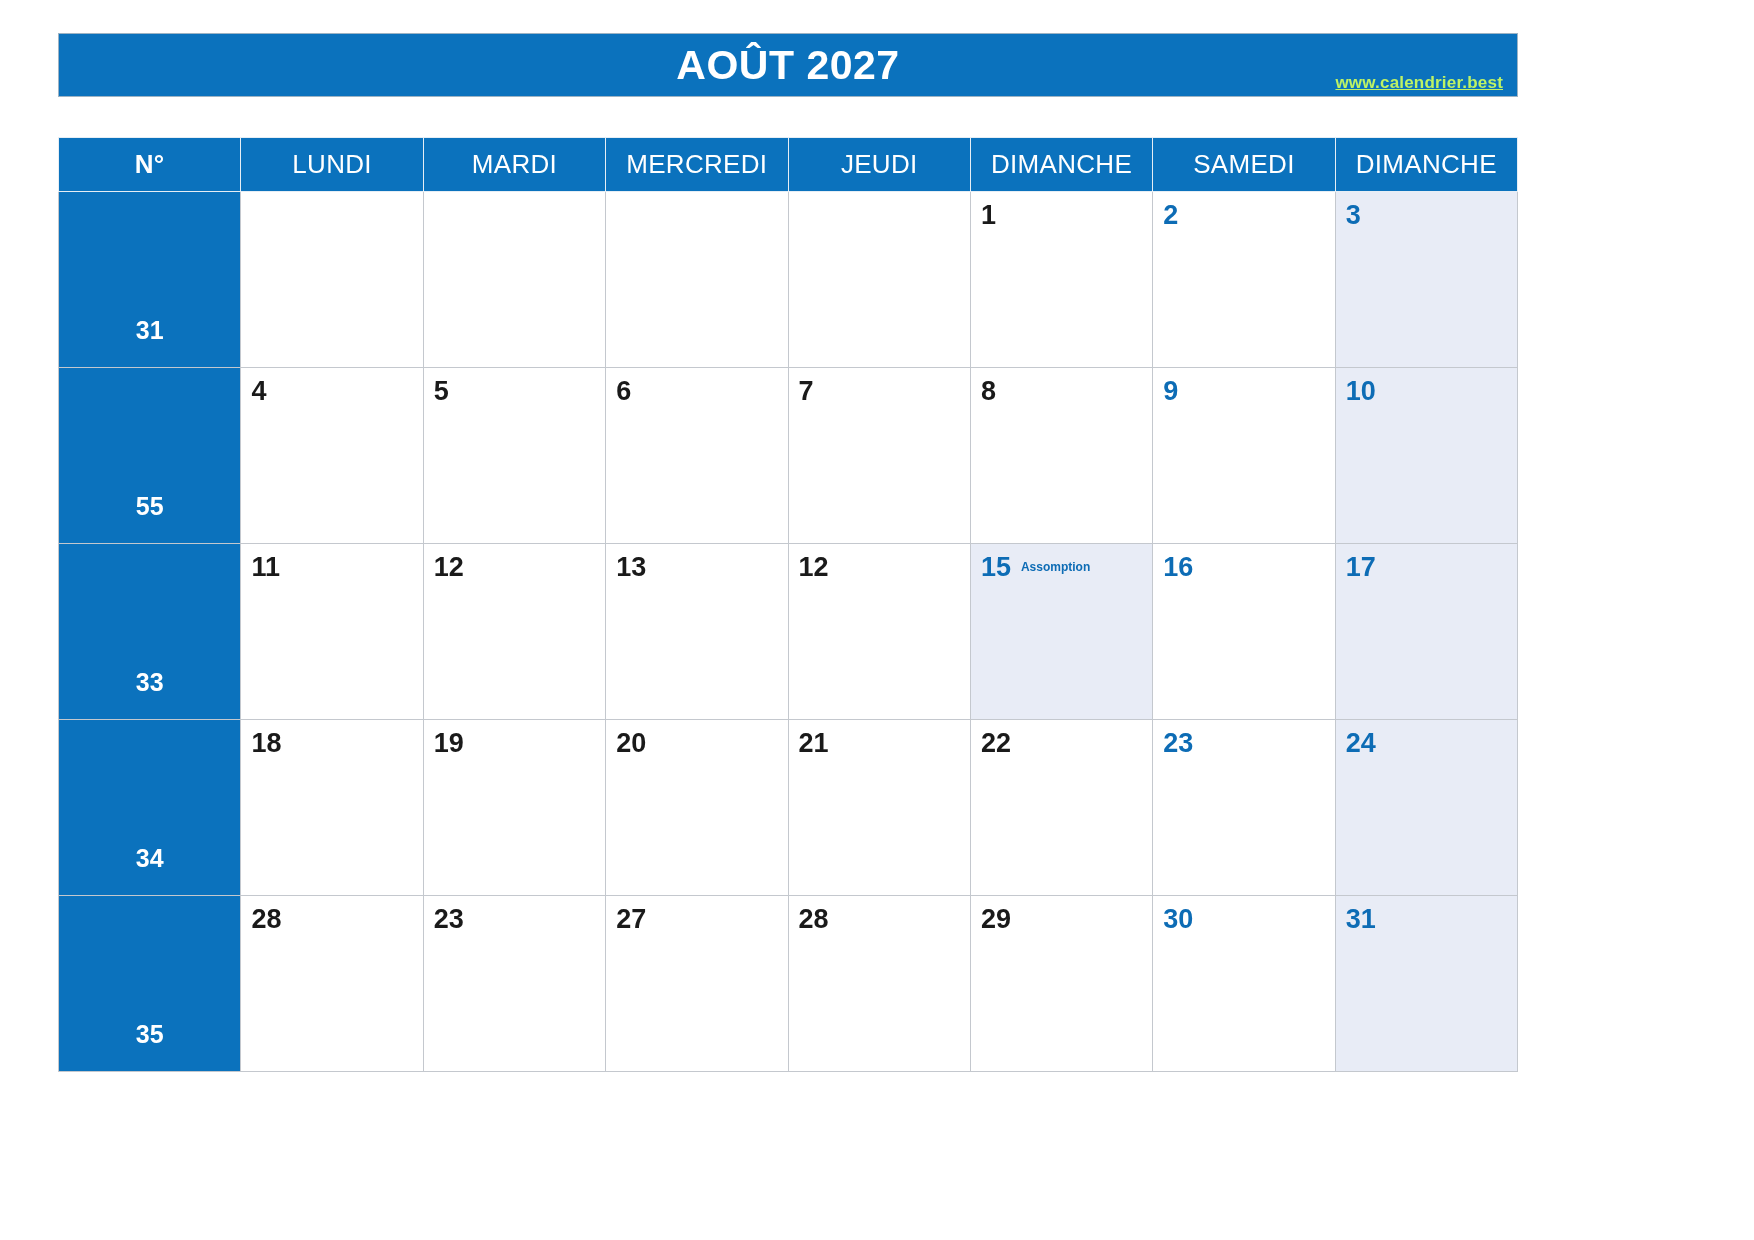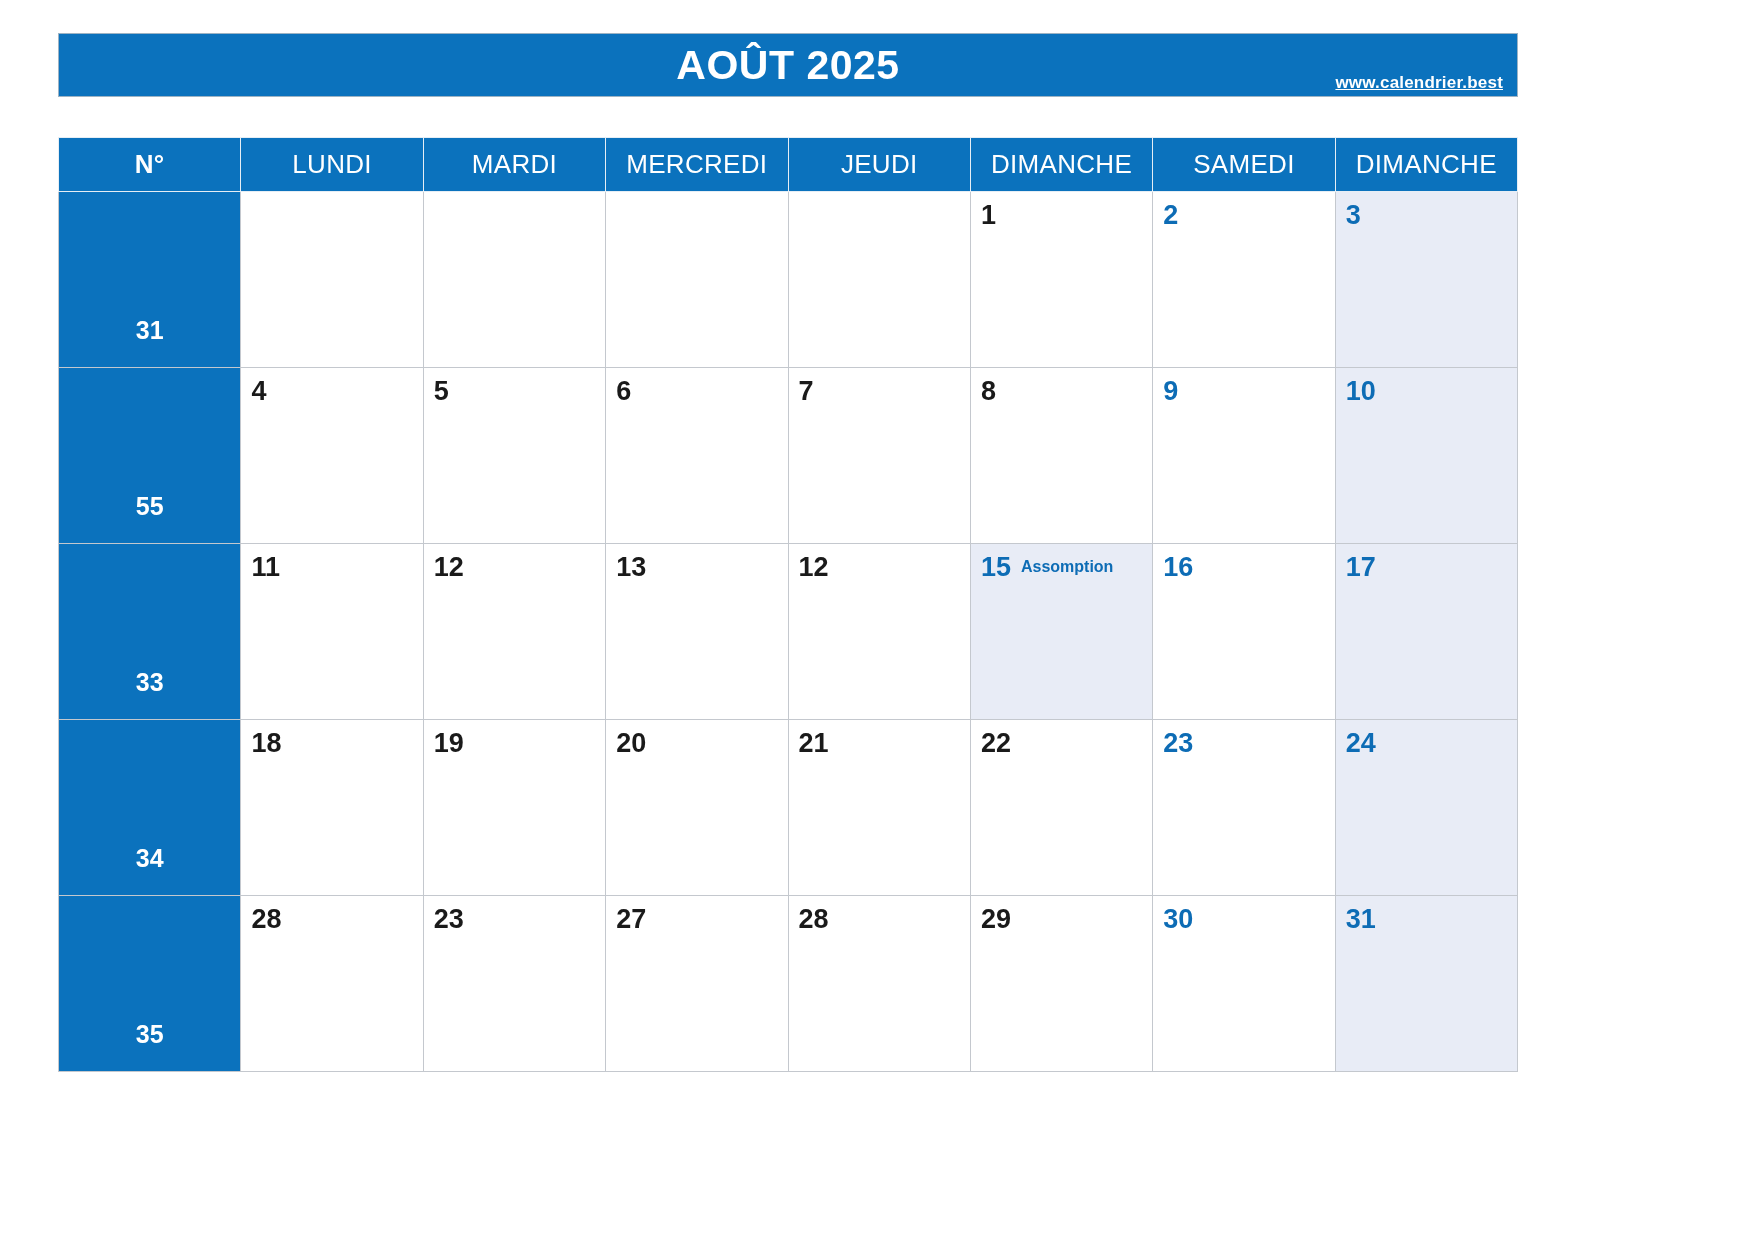--- a/index.html
+++ b/index.html
@@ -43,21 +43,21 @@
     color: #ffffff;
     font-size: 41px;
     font-weight: bold;
     letter-spacing: 0.5px;
     line-height: 46px;
   }
   .site-url {
     position: absolute;
     right: 14px;
     bottom: 3px;
-    color: #ffffff;
+    color: #bef264;
     font-size: 17px;
     font-weight: bold;
     text-decoration: underline;
     letter-spacing: 0.2px;
   }
 
   
   .cal {
     position: absolute;
     left: 58px;
@@ -122,36 +122,36 @@
   .day.holiday .num {
     color: #0d6cb5;
   }
   .day.sun {
     background: #e8ecf6;
   }
   .day.holiday {
     background: #e8ecf6;
   }
   .day .evt {
-    font-size: 16px;
+    font-size: 12px;
     font-weight: bold;
     color: #0d6cb5;
     margin-left: 10px;
     display: inline-block;
     vertical-align: middle;
     line-height: 30px;
   }
 </style>
 </head>
 <body>
 
 <div class="page">
 
   <div class="title-bar">
-    <div class="title-text">AOÛT 2025</div>
+    <div class="title-text">AOÛT 2027</div>
     <a class="site-url">www.calendrier.best</a>
   </div>
 
   <table class="cal">
     <thead>
       <tr id="head-row">
           <th class="wk-head">N°</th>
           <th>LUNDI</th>
           <th>MARDI</th>
           <th>MERCREDI</th>

